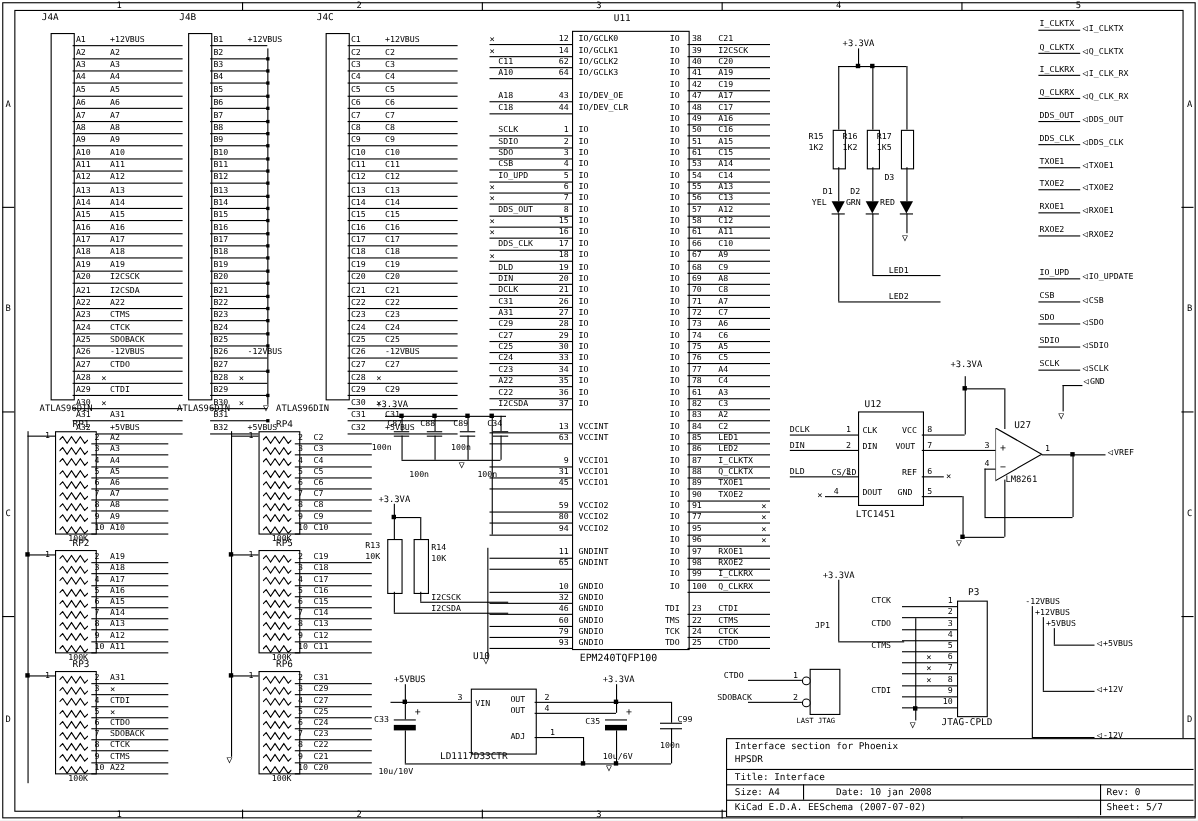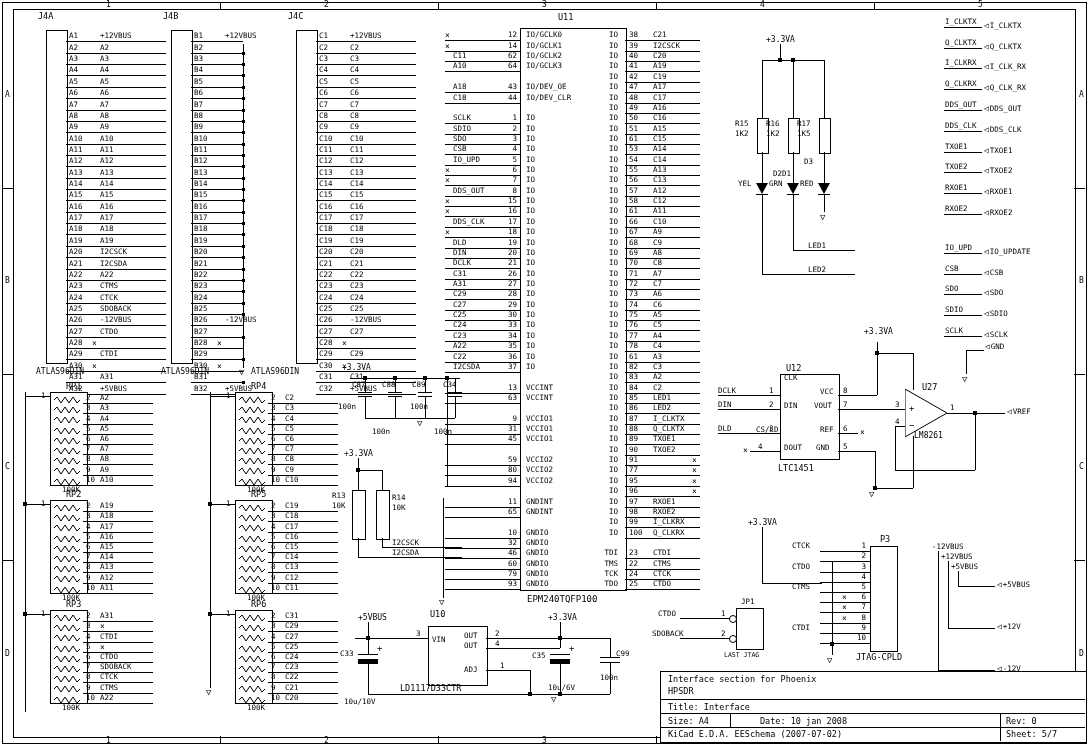--- a/index.html
+++ b/index.html
@@ -2019,21 +2019,21 @@
     <div class="vl" style="left:358px;top:538px;height:19px"></div>
     <div class="hl" style="left:358px;top:557px;width:104px"></div>
     <div class="t" style="left:392px;top:549px">I2CSDA</div>
   </div>
 
   <div class="abs" style="left:0;top:0">
     <div class="t" style="left:358px;top:614px;font-size:8px">+5VBUS</div>
     <div class="vl" style="left:368px;top:622px;height:16px"></div>
     <div class="hl" style="left:355px;top:638px;width:73px"></div>
     <div class="dot" style="left:366px;top:636px"></div>
-    <div class="t" style="left:430px;top:610px;font-size:8.5px">U10</div>
+    <div class="t" style="left:430px;top:593px;font-size:8.5px">U10</div>
     <div class="box" style="left:428px;top:626px;width:58px;height:58px"></div>
     <div class="t" style="left:432px;top:636px">VIN</div>
     <div class="t" style="left:464px;top:632px">OUT</div>
     <div class="t" style="left:464px;top:642px">OUT</div>
     <div class="t" style="left:464px;top:666px">ADJ</div>
     <div class="t" style="left:416px;top:630px">3</div>
     <div class="t" style="left:495px;top:630px">2</div>
     <div class="t" style="left:495px;top:640px">4</div>
     <div class="t" style="left:500px;top:662px">1</div>
     <div class="hl" style="left:486px;top:638px;width:124px"></div>
@@ -2090,40 +2090,40 @@
     <div class="t" style="left:797px;top:130px">1K5</div>
     <div class="vl" style="left:762px;top:152px;height:31px"></div>
     <div class="vl" style="left:793px;top:152px;height:31px"></div>
     <div class="vl" style="left:824px;top:152px;height:31px"></div>
     <div class="abs" style="left:756px;top:183px;width:0;height:0;border-left:6px solid transparent;border-right:6px solid transparent;border-top:11px solid #000"></div>
     <div class="abs" style="left:787px;top:183px;width:0;height:0;border-left:6px solid transparent;border-right:6px solid transparent;border-top:11px solid #000"></div>
     <div class="abs" style="left:818px;top:183px;width:0;height:0;border-left:6px solid transparent;border-right:6px solid transparent;border-top:11px solid #000"></div>
     <div class="hl" style="left:756px;top:194px;width:12px"></div>
     <div class="hl" style="left:787px;top:194px;width:12px"></div>
     <div class="hl" style="left:818px;top:194px;width:12px"></div>
-    <div class="t" style="left:782px;top:170px">D1</div>
+    <div class="t" style="left:748px;top:170px">D1</div>
     <div class="t" style="left:738px;top:180px">YEL</div>
     <div class="t" style="left:773px;top:170px">D2</div>
     <div class="t" style="left:769px;top:180px">GRN</div>
     <div class="t" style="left:804px;top:158px">D3</div>
     <div class="t" style="left:800px;top:180px">RED</div>
     <div class="vl" style="left:824px;top:194px;height:18px"></div>
     <div class="t gnd" style="left:820px;top:213px"></div>
     <div class="vl" style="left:793px;top:194px;height:56px"></div>
     <div class="hl" style="left:793px;top:250px;width:62px"></div>
     <div class="t" style="left:808px;top:242px">LED1</div>
     <div class="vl" style="left:762px;top:194px;height:80px"></div>
     <div class="hl" style="left:762px;top:274px;width:93px"></div>
     <div class="t" style="left:808px;top:266px">LED2</div>
   </div>
 
   <div class="abs" style="left:0;top:0">
     <div class="t ref" style="left:786px;top:364px">U12</div>
     <div class="box" style="left:780px;top:374px;width:58px;height:84px"></div>
-    <div class="t" style="left:784px;top:374px">CLK</div>
+    <div class="t" style="left:784px;top:388px">CLK</div>
     <div class="t" style="left:784px;top:402px">DIN</div>
     <div class="t" style="left:756px;top:426px">CS/LD</div>
     <div class="t" style="left:784px;top:444px">DOUT</div>
     <div class="t" style="left:820px;top:388px">VCC</div>
     <div class="t" style="left:814px;top:402px">VOUT</div>
     <div class="t" style="left:820px;top:426px">REF</div>
     <div class="t" style="left:816px;top:444px">GND</div>
     <div class="hl" style="left:718px;top:395px;width:62px"></div>
     <div class="hl" style="left:718px;top:409px;width:62px"></div>
     <div class="hl" style="left:718px;top:433px;width:62px"></div>
@@ -2246,21 +2246,21 @@
 
         </div>
     </div>
     <div class="vl" style="left:832px;top:562px;height:93px"></div>
     <div class="dot" style="left:830px;top:642px"></div>
     <div class="t gnd" style="left:827px;top:656px"></div>
     <div class="t" style="left:856px;top:653px;font-size:8.5px">JTAG-CPLD</div>
   </div>
 
   <div class="abs" style="left:0;top:0">
-    <div class="t" style="left:741px;top:598px">JP1</div>
+    <div class="t" style="left:741px;top:565px">JP1</div>
     <div class="box" style="left:736px;top:608px;width:26px;height:40px"></div>
     <div class="abs" style="left:729px;top:615px;width:6px;height:6px;border:1px solid #000;border-radius:50%;background:#fff"></div>
     <div class="abs" style="left:729px;top:635px;width:6px;height:6px;border:1px solid #000;border-radius:50%;background:#fff"></div>
     <div class="hl" style="left:680px;top:618px;width:49px"></div>
     <div class="hl" style="left:680px;top:638px;width:49px"></div>
     <div class="t" style="left:658px;top:610px">CTDO</div>
     <div class="t" style="left:652px;top:630px">SDOBACK</div>
     <div class="t" style="left:721px;top:610px">1</div>
     <div class="t" style="left:721px;top:630px">2</div>
     <div class="t" style="left:724px;top:652px;font-size:6.5px">LAST JTAG</div>

